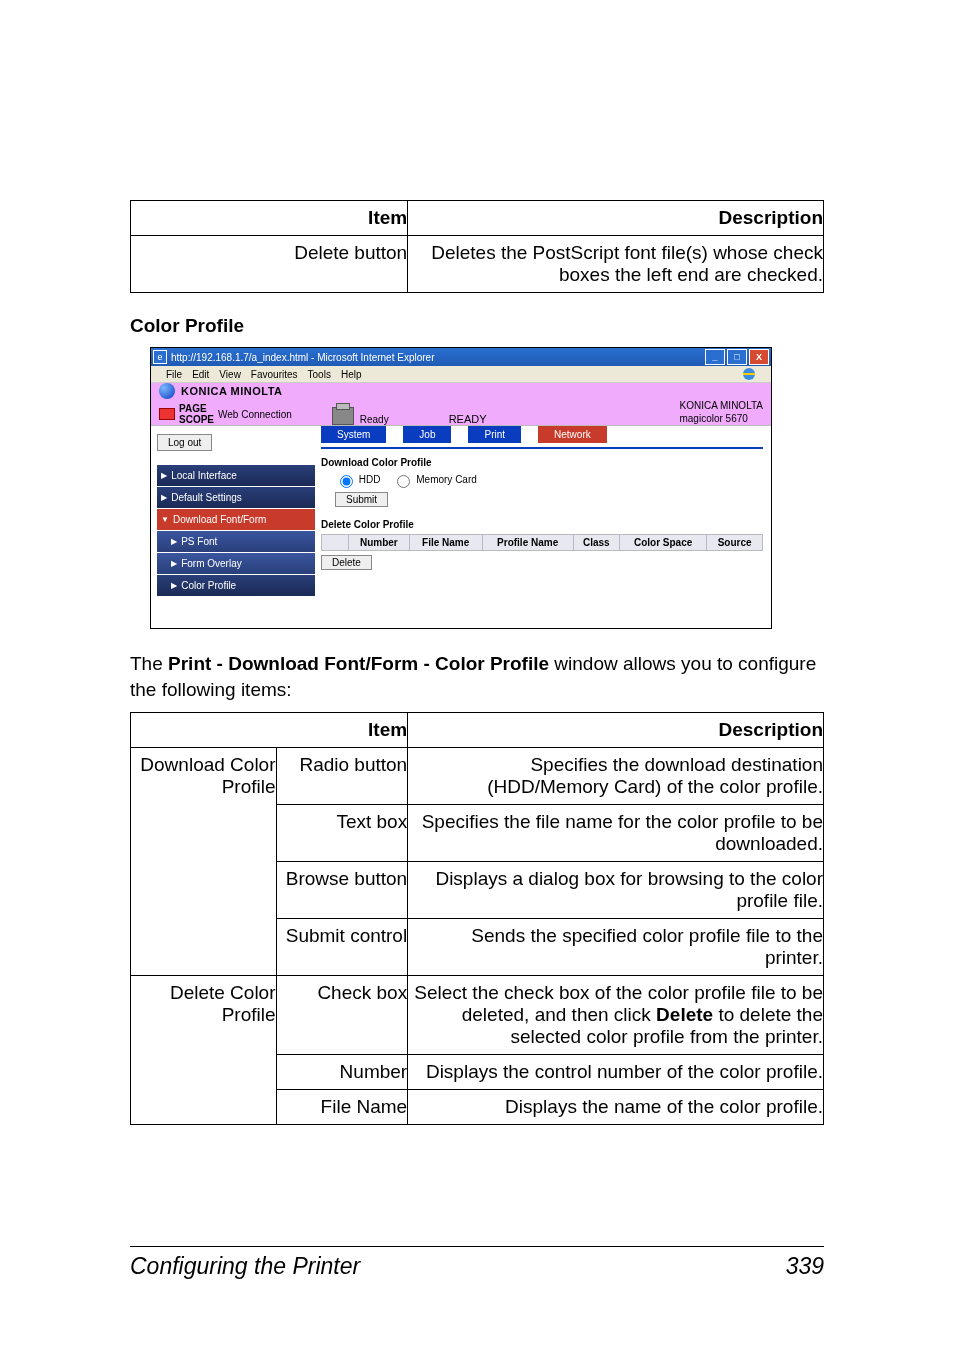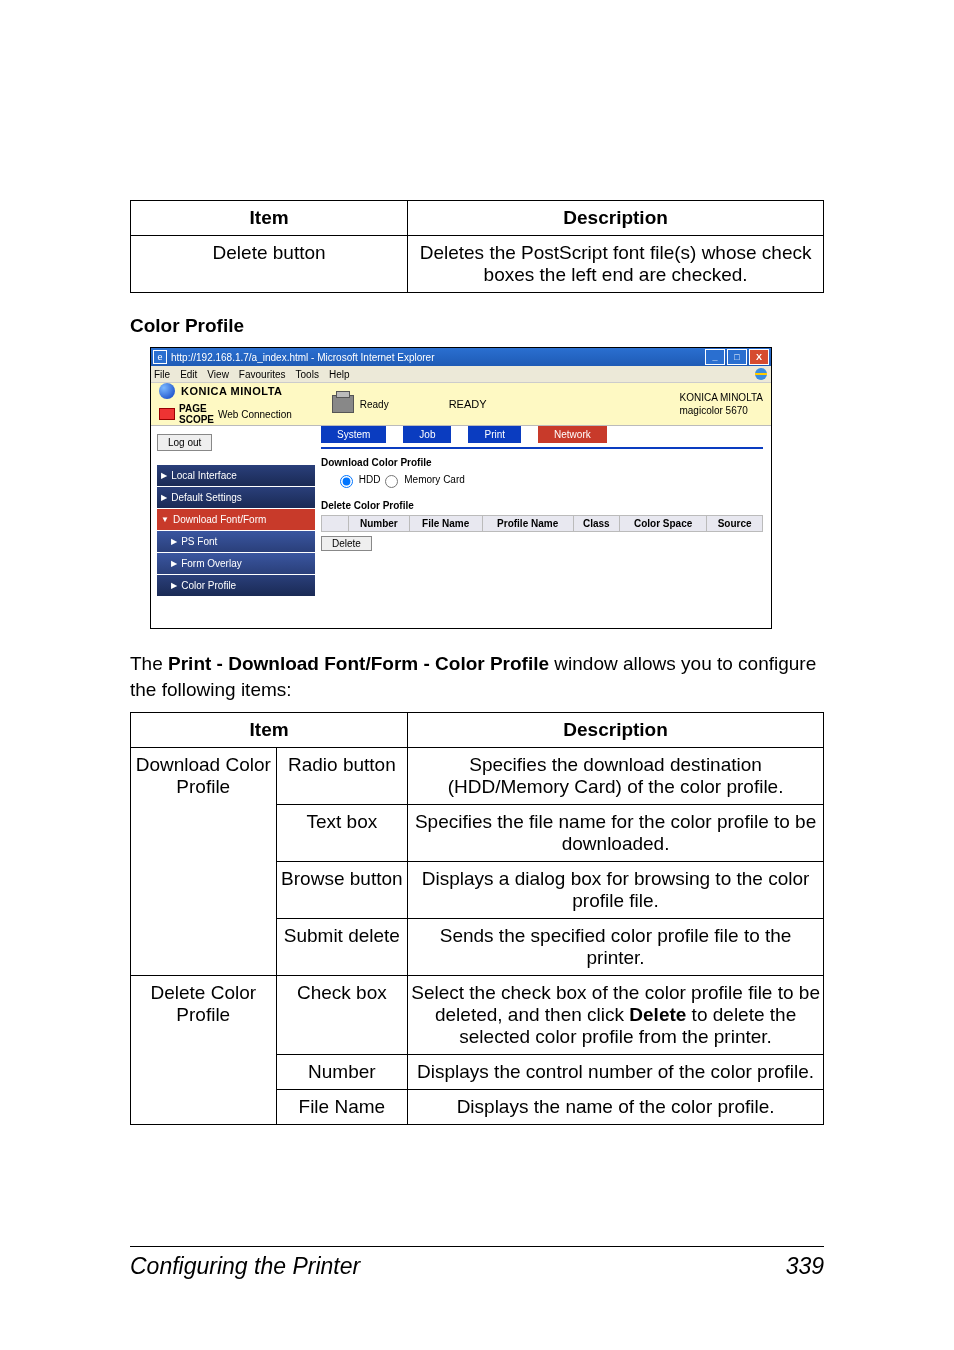--- a/index.html
+++ b/index.html
@@ -1,32 +1,32 @@
 <!DOCTYPE html>
 <html><head>
 <meta charset="utf-8">
 <style>
   html,body{margin:0;padding:0;background:#fff;font-family:Arial,Helvetica,sans-serif;color:#000}
   .page{width:954px;height:1350px;position:relative;margin:0 auto;box-sizing:border-box;padding:200px 130px 0 130px}
   table.doc{border-collapse:collapse;width:100%;font-size:19px}
-  table.doc th,table.doc td{border:1.5px solid #000;padding:6px 0;text-align:center;vertical-align:top}
+  table.doc th,table.doc td{border:1.5px solid #000;padding:6px 0;text-align:right;vertical-align:top}
   table.doc th{font-weight:bold}
   .section-heading{font-weight:bold;font-size:19px;margin:22px 0 10px 0}
   .screenshot{width:620px;height:280px;margin:0 0 22px 20px;border:1px solid #000;position:relative;background:#fff;font-family:Tahoma,Verdana,sans-serif}
   
   .ss-titlebar{height:18px;background:linear-gradient(#2a6fd0,#1f5bb5);display:flex;align-items:center;padding:0 2px;color:#fff;font-size:10px}
   .ss-titlebar .ti{width:12px;height:12px;background:#2a6fd0;border:1px solid #fff;margin-right:4px;display:flex;align-items:center;justify-content:center;color:#fff;font-size:9px}
   .ss-titlebar .spacer{flex:1}
   .winbtn{width:18px;height:14px;margin-left:2px;display:flex;align-items:center;justify-content:center;font-size:9px;font-weight:bold;color:#fff}
   .winbtn.min{background:#2a6fd0;border:1px solid #fff}
   .winbtn.max{background:#2a6fd0;border:1px solid #fff}
   .winbtn.close{background:#d64b2f;border:1px solid #fff}
-  .ss-menubar{height:16px;background:#ece9d8;display:flex;align-items:center;padding:0 3px;font-size:10px;color:#000;gap:10px;border-bottom:1px solid #ccc}
+  .ss-menubar{height:16px;background:#ece9d8;display:flex;align-items:center;padding:0 15px;font-size:10px;color:#000;gap:10px;border-bottom:1px solid #ccc}
   .ss-menubar .ie{margin-left:auto;width:14px;height:14px}
-  .ss-header{height:42px;background:#fef9c3;display:flex;align-items:center;padding:0 8px;border-bottom:1px solid #bbb}
+  .ss-header{height:42px;background:#f0abfc;display:flex;align-items:flex-end;padding:0 8px;border-bottom:1px solid #bbb}
   .km-logo{display:flex;align-items:center;gap:6px}
   .km-globe{width:16px;height:16px;border-radius:50%;background:radial-gradient(circle at 30% 30%,#7ab8ff,#0a3cc0)}
   .km-name{font-size:11px;font-weight:bold;letter-spacing:.5px}
   .ss-header .col{display:flex;flex-direction:column;gap:2px}
   .pagescope{font-size:10px;margin-top:2px;display:flex;align-items:center;gap:4px}
   .pagescope .ps-icon{width:14px;height:10px;background:#e33;border:1px solid #900}
   .printer-icon{width:20px;height:16px;margin-left:40px;background:#888;border:1px solid #555;position:relative}
   .printer-icon::before{content:"";position:absolute;top:-5px;left:3px;width:12px;height:5px;background:#bbb;border:1px solid #555}
   .ready-label{font-size:10px;margin-left:6px}
   .ss-header .right{margin-left:auto;font-size:10px;text-align:left;line-height:1.3}
@@ -37,21 +37,21 @@
   .side-link .arrow{font-size:8px}
   .side-link.sel{background:#c83a2a}
   .side-link.sub{background:linear-gradient(#3a56a0,#2a3f7a);padding-left:14px}
   .side-link.subsel{background:linear-gradient(#2a3f7a,#1a2a55);padding-left:14px}
   .ss-main{flex:1;padding:0 8px 8px 0;box-sizing:border-box;font-size:10px}
   .tabs{display:flex;gap:17px;margin-bottom:4px}
   .tab{padding:3px 16px;background:#0a3cc0;color:#fff;font-size:10px}
   .tab.alt{background:#c83a2a}
   .panel{border-top:2px solid #0a3cc0;padding-top:8px}
   .panel-title{font-weight:bold;font-size:10px;margin-bottom:4px}
-  .panel-row{display:flex;align-items:center;margin:3px 0 4px 14px;font-size:10px}
+  .panel-row{display:flex;align-items:center;gap:12px;margin:3px 0 4px 14px;font-size:10px}
   .txtbox{border:1px solid #888;background:#fff;height:16px;width:150px}
   .btn{border:1px solid #888;background:#efefef;font-size:10px;padding:1px 10px}
   .del-table{width:100%;border-collapse:collapse;font-size:10px;margin-top:2px}
   .del-table th{background:#e8e8f0;border:1px solid #bbb;padding:2px 4px;font-weight:bold}
   .body-text{font-size:19px;line-height:1.35;margin:0 0 10px 0}
   .footer{position:absolute;left:130px;right:130px;bottom:70px;border-top:1.5px solid #000;padding-top:6px;display:flex;justify-content:space-between;font-size:23px;font-style:italic}
   .footer .pn{font-style:italic}
 </style>
 </head>
 <body>
@@ -147,20 +147,23 @@
         <span class="tab">System</span>
         <span class="tab">Job</span>
         <span class="tab">Print</span>
         <span class="tab alt">Network</span>
       </div>
       <div class="panel">
         <div class="panel-title">Download Color Profile</div>
         <div class="panel-row">
           <label><input type="radio" checked="" style="vertical-align: middle;"> <span>HDD</span></label>
           <label><input type="radio" style="vertical-align: middle;"> <span>Memory Card</span></label>
+        </div>
+        <div class="panel-row">
+          <button class="btn">Submit</button>
         </div>
         <div style="height:8px"></div>
         <div class="panel-title">Delete Color Profile</div>
         <table class="del-table">
           <tbody>
                 <tr>
             <th style="width:18px"></th>
             <th>Number</th>
             <th>File Name</th>
             <th>Profile Name</th>
@@ -193,21 +196,21 @@
   </tr>
   <tr>
     <td>Text box</td>
     <td>Specifies the file name for the color profile to be downloaded.</td>
   </tr>
   <tr>
     <td>Browse button</td>
     <td>Displays a dialog box for browsing to the color profile file.</td>
   </tr>
   <tr>
-    <td>Submit delete</td>
+    <td>Submit control</td>
     <td>Sends the specified color profile file to the printer.</td>
   </tr>
   <tr>
     <td rowspan="3" style="border-bottom:1.5px solid #000">Delete Color Profile</td>
     <td>Check box</td>
     <td id="delete-desc">Select the check box of the color profile file to be deleted, and then click <b>Delete</b> to delete the selected color profile from the printer.</td>
   </tr>
   <tr>
     <td>Number</td>
     <td>Displays the control number of the color profile.</td>

